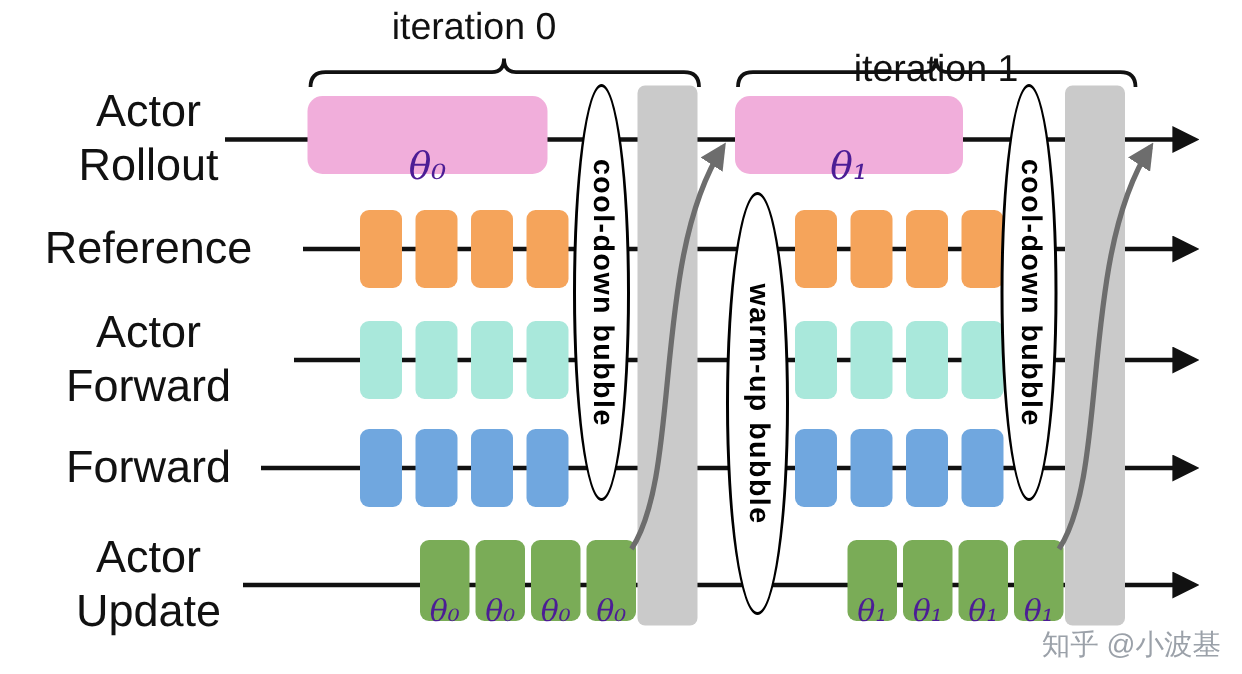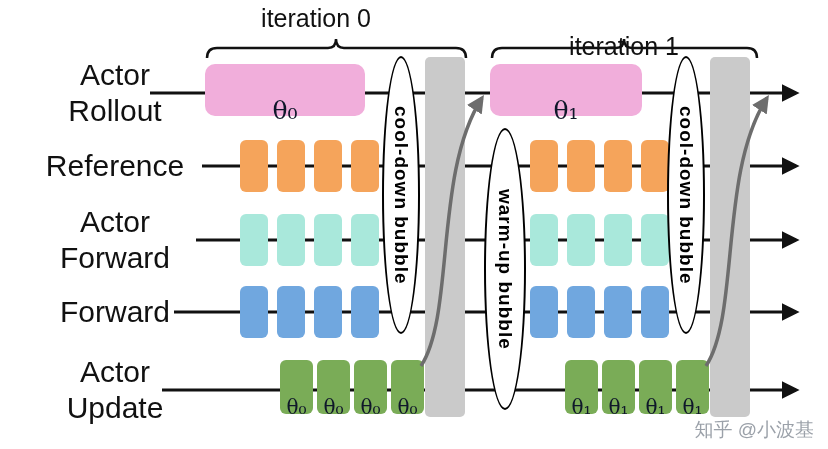--- a/index.html
+++ b/index.html
@@ -4,36 +4,36 @@
 <style>
   * { margin:0; padding:0; box-sizing:border-box; }
   html,body { background:#ffffff; font-family:"Liberation Sans", sans-serif; }
   .canvas { position:relative; width:828px; height:449px; background:#ffffff; overflow:hidden; }
 
   svg.layer { position:absolute; left:0; top:0; }
   .base-layer { z-index:0; }
   .arrow-layer { z-index:5; pointer-events:none; }
 
   .row-label {
-    position:absolute; left:16px; width:198px; text-align:center;
+    position:absolute; left:0; width:198px; text-align:center;
     font-size:30px; line-height:36px; color:#111; white-space:pre-line; z-index:1;
   }
   .iter-label {
     position:absolute; transform:translateX(-50%);
     font-size:25px; color:#111; z-index:1;
   }
 
   .box { position:absolute; border-radius:6px; z-index:2; }
   .pink  { background:#F1AEDB; border-radius:10px; display:flex; align-items:center; justify-content:center; }
   .orange{ background:#F5A45B; }
   .cyan  { background:#A9E8DB; }
   .blue  { background:#70A7DF; }
   .green { background:#7AAC57; display:flex; align-items:center; justify-content:center; }
 
-  .theta { font-family:"DejaVu Serif", serif; font-size:25px; color:#0f172a;margin-top:40px; }
+  .theta { font-family:"DejaVu Serif", serif; font-style:italic; font-size:25px; color:#4c1d95;margin-top:40px; }
   .green .theta { font-size:20px; }
 
   .graybar { position:absolute; background:#CACACA; border-radius:5px; z-index:3; }
 
   .bubble {
     position:absolute; background:#ffffff; border:2.5px solid #000; border-radius:50%;
     display:flex; align-items:center; justify-content:center; z-index:4;
   }
   .bubble span {
     writing-mode:vertical-rl; font-weight:bold; font-size:19px; color:#000; letter-spacing:1px;

